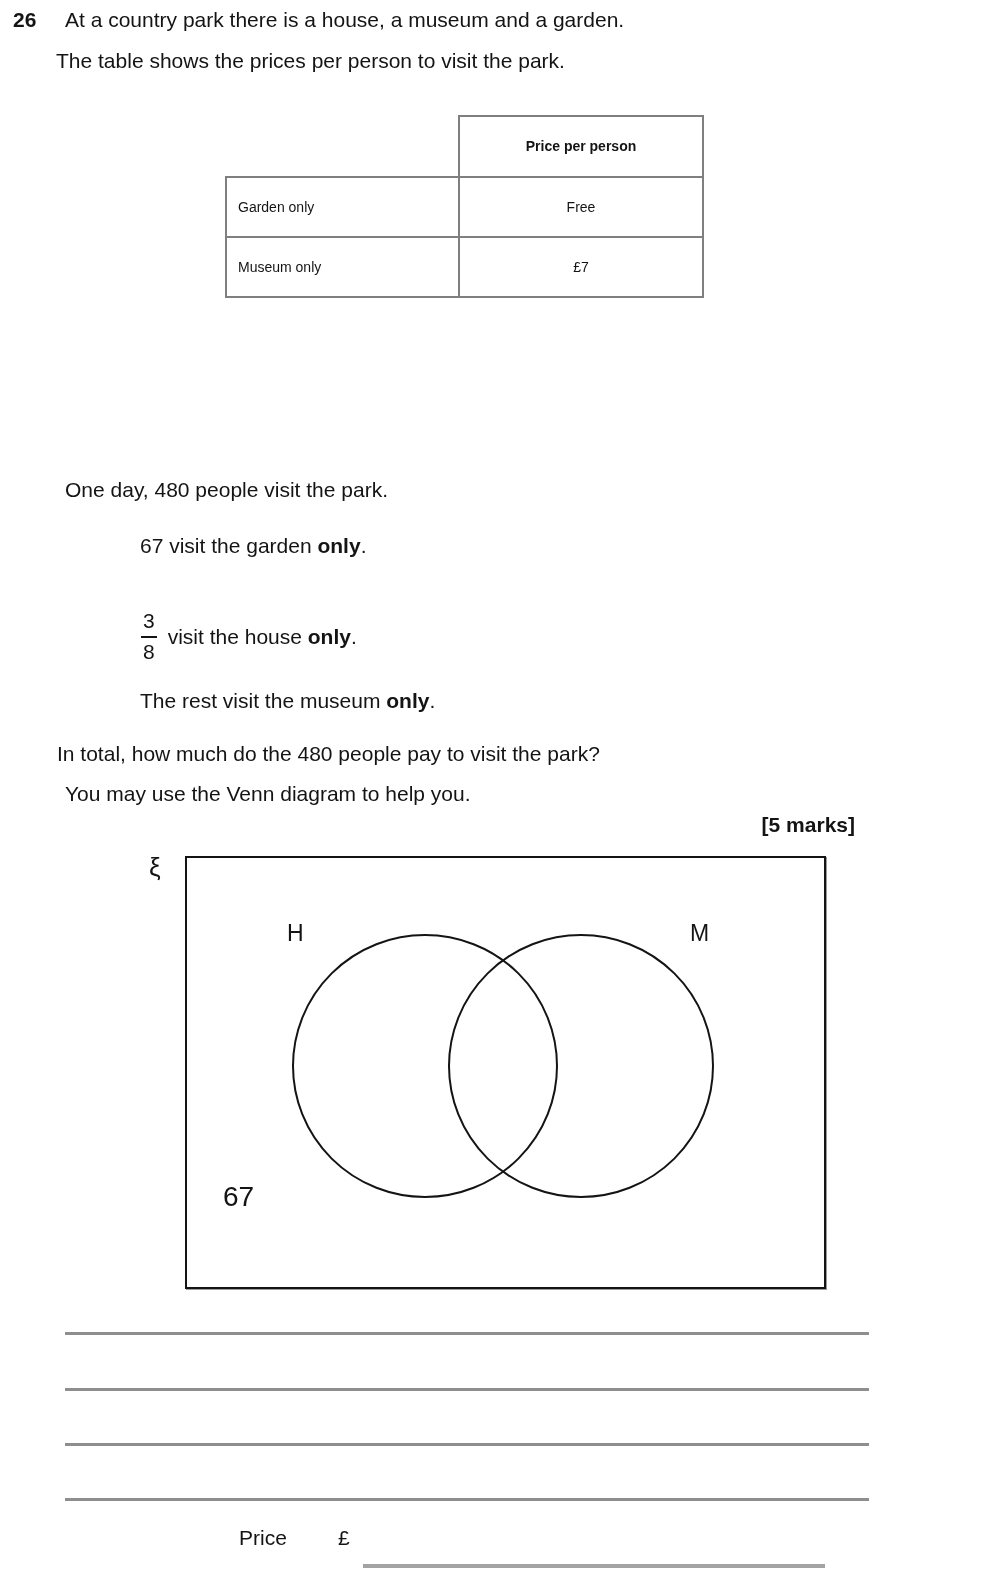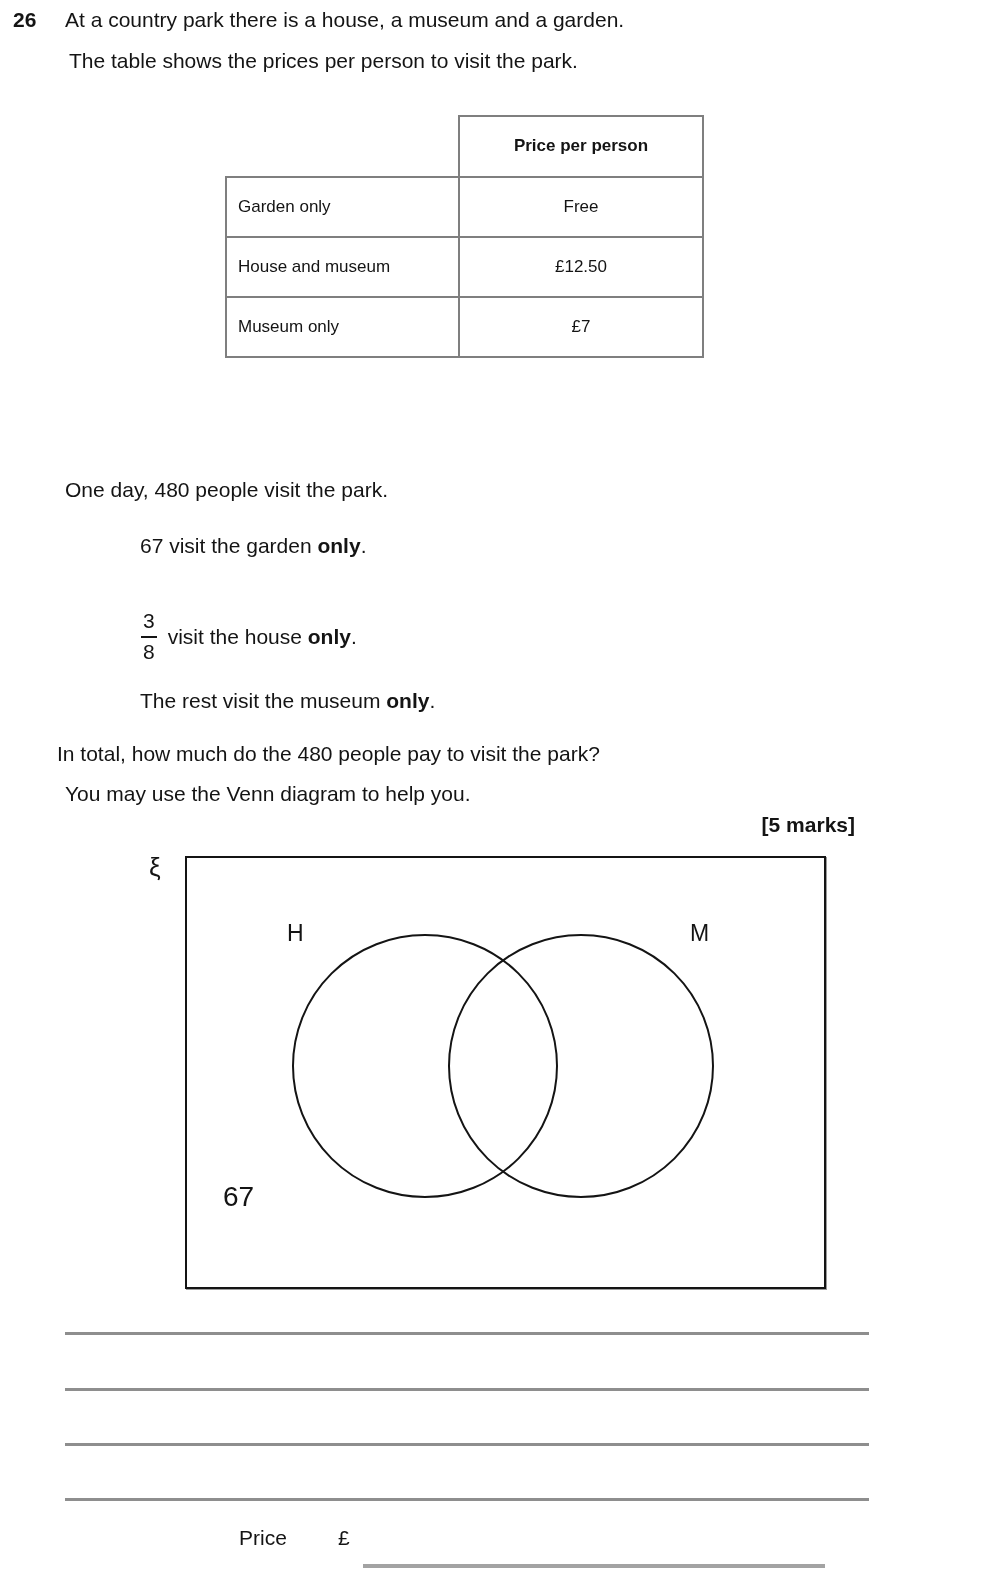--- a/index.html
+++ b/index.html
@@ -16,21 +16,21 @@
   }
   .abs { position: absolute; white-space: nowrap; }
   .bold { font-weight: bold; }
 
   
   .price-table {
     position: absolute;
     left: 225px;
     top: 115px;
     border-collapse: collapse;
-    font-size: 17px;
+    font-size: 14px;
     color: #141414;
   }
   .price-table td, .price-table th {
     border: 2px solid #7f7f7f;
     padding: 0;
   }
   .price-table .no-cell { border: none; }
   .price-table th.head-cell {
     width: 242px;
     height: 59px;
@@ -92,35 +92,31 @@
     background: #a3a3a3;
   }
 </style>
 </head>
 <body>
 
 <div id="page">
 
   <div class="abs bold" style="left:13px; top:7px">26</div>
   <div class="abs" style="left:65px; top:7px">At a country park there is a house, a museum and a garden.</div>
-  <div class="abs" style="left:69px; top:48px">The table shows the prices per person to visit the park.</div>
+  <div class="abs" style="left:56px; top:48px">The table shows the prices per person to visit the park.</div>
 
   <table class="price-table">
     <tbody>
       <tr>
         <td class="no-cell"></td>
         <th class="head-cell">Price per person</th>
       </tr>
       <tr>
         <td class="label-cell">Garden only</td>
         <td class="price-cell">Free</td>
-      </tr>
-      <tr>
-        <td class="label-cell">House and museum</td>
-        <td class="price-cell">£12.50</td>
       </tr>
       <tr>
         <td class="label-cell">Museum only</td>
         <td class="price-cell">£7</td>
       </tr>
     </tbody>
   </table>
 
   <div class="abs" style="left:65px; top:477px">One day, 480 people visit the park.</div>
 

